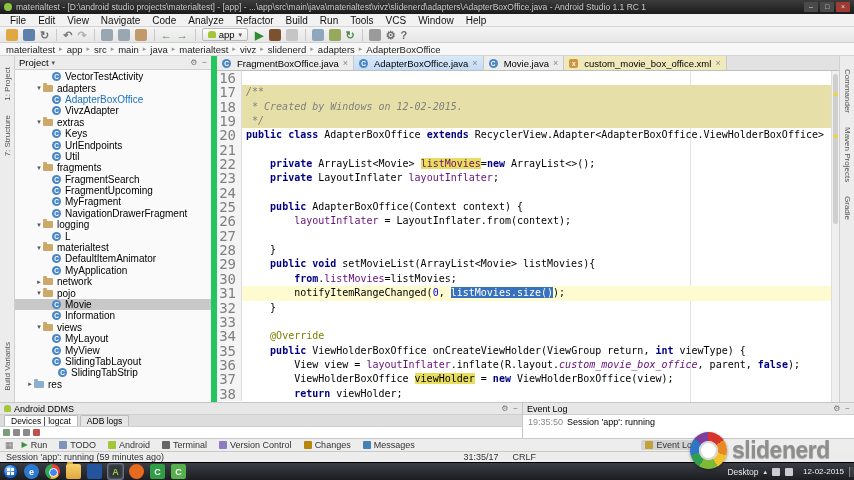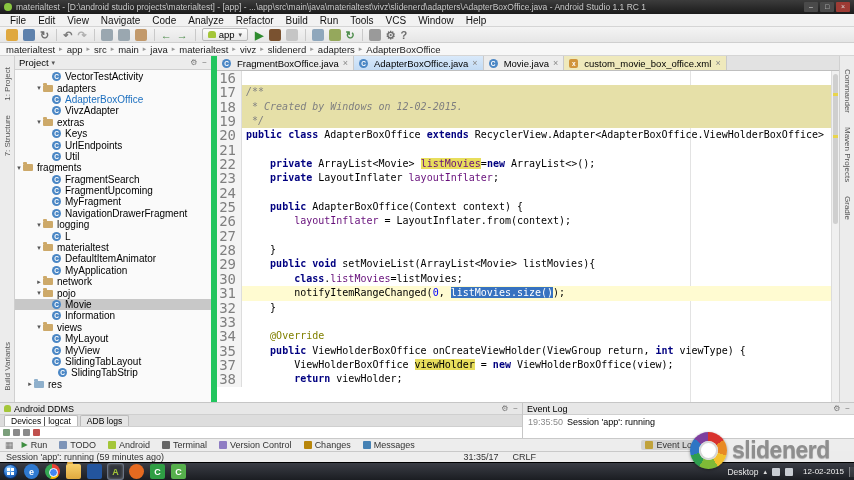--- a/index.html
+++ b/index.html
@@ -286,21 +286,21 @@
         <div class="tree-row" style="padding-left: 29px;">
           <span class="tree-arrow"></span>
           <span class="ic-class">C</span>
           <span class="tree-label">UrlEndpoints</span>
         </div>
         <div class="tree-row" style="padding-left: 29px;">
           <span class="tree-arrow"></span>
           <span class="ic-class">C</span>
           <span class="tree-label">Util</span>
         </div>
-        <div class="tree-row" style="">
+        <div class="tree-row" style="padding-left: 20px;">
           <span class="tree-arrow">▾</span>
           <span class="ic-package"></span>
           <span class="tree-label">fragments</span>
         </div>
         <div class="tree-row" style="padding-left: 29px;">
           <span class="tree-arrow"></span>
           <span class="ic-class">C</span>
           <span class="tree-label">FragmentSearch</span>
         </div>
         <div class="tree-row" style="padding-left: 29px;">
@@ -473,41 +473,45 @@
           <div class="code-row">
             <span class="gutter">28</span>
             <span class="code-text"><span class="seg-p">    }</span></span>
           </div>
           <div class="code-row">
             <span class="gutter">29</span>
             <span class="code-text"><span class="seg-p">    </span><span class="seg-k">public void </span><span class="seg-p">setMovieList(ArrayList&lt;Movie&gt; listMovies){</span></span>
           </div>
           <div class="code-row">
             <span class="gutter">30</span>
-            <span class="code-text"><span class="seg-p">        </span><span class="seg-k">class</span><span class="seg-p">.</span><span class="seg-f">listMovies</span><span class="seg-p">=listMovies;</span></span>
+            <span class="code-text"><span class="seg-p">        </span><span class="seg-k">from</span><span class="seg-p">.</span><span class="seg-f">listMovies</span><span class="seg-p">=listMovies;</span></span>
           </div>
           <div class="code-row">
             <span class="gutter">31</span>
             <span class="code-text bg-cur"><span class="seg-p">        notifyItemRangeChanged(</span><span class="seg-n">0</span><span class="seg-p">, </span><span class="seg-s">listMovies.size()</span><span class="seg-p">);</span></span>
           </div>
           <div class="code-row">
             <span class="gutter">32</span>
             <span class="code-text"><span class="seg-p">    }</span></span>
           </div>
           <div class="code-row">
             <span class="gutter">33</span>
             <span class="code-text"></span>
           </div>
           <div class="code-row">
             <span class="gutter">34</span>
             <span class="code-text"><span class="seg-p">    </span><span class="seg-a">@Override</span></span>
           </div>
           <div class="code-row">
             <span class="gutter">35</span>
             <span class="code-text"><span class="seg-p">    </span><span class="seg-k">public </span><span class="seg-p">ViewHolderBoxOffice onCreateViewHolder(ViewGroup return, </span><span class="seg-k">int </span><span class="seg-p">viewType) {</span></span>
+          </div>
+          <div class="code-row">
+            <span class="gutter">36</span>
+            <span class="code-text"><span class="seg-p">        View view = </span><span class="seg-f">layoutInflater</span><span class="seg-p">.inflate(R.layout.</span><span class="seg-r">custom_movie_box_office</span><span class="seg-p">, parent, </span><span class="seg-k">false</span><span class="seg-p">);</span></span>
           </div>
           <div class="code-row">
             <span class="gutter">37</span>
             <span class="code-text"><span class="seg-p">        ViewHolderBoxOffice </span><span class="seg-vh">viewHolder</span><span class="seg-p"> = </span><span class="seg-k">new </span><span class="seg-p">ViewHolderBoxOffice(view);</span></span>
           </div>
           <div class="code-row">
             <span class="gutter">38</span>
             <span class="code-text"><span class="seg-p">        </span><span class="seg-k">return </span><span class="seg-p">viewHolder;</span></span>
           </div>
         </div>

